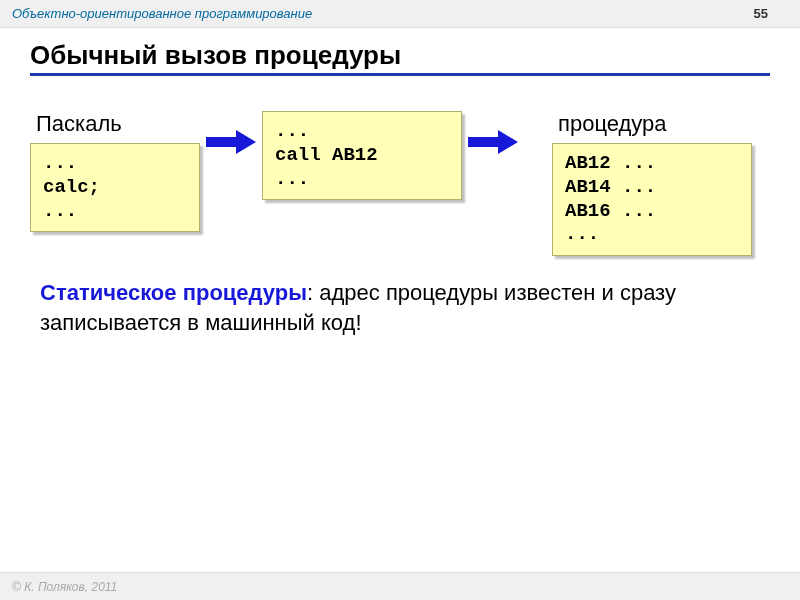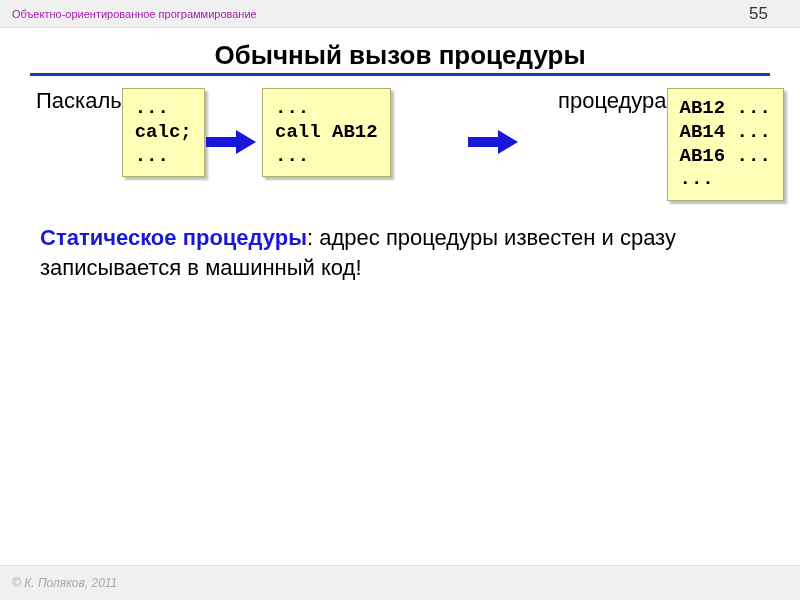--- a/index.html
+++ b/index.html
@@ -15,47 +15,48 @@
       width: 100%;
       height: 28px;
       background: #f0f0f0;
       border-bottom: 1px solid #ddd;
       display: flex;
       align-items: center;
       padding: 0 12px;
       justify-content: space-between;
     }
     .header-title {
-      font-size: 11px;
-      color: #a21caf;
+      font-size: 13px;
+      font-style: italic;
+      color: #0369a1;
     }
     .page-number {
-      font-size: 17px;
-      font-weight: normal;
+      font-size: 13px;
+      font-weight: bold;
       color: #333;
       padding-right: 20px;
     }
     .slide-title {
       font-size: 26px;
       font-weight: bold;
       color: #000;
       margin: 12px 30px 4px 30px;
       border-bottom: 3px solid #1a3aad;
       padding-bottom: 2px;
-      text-align: center;
     }
     .columns {
       display: flex;
       padding: 8px 30px 0 30px;
       gap: 0;
       align-items: flex-start;
     }
     .col {
       display: flex;
-      flex-direction: row;
+      flex-direction: column;
+      margin-top: 23px;
     }
     .col-label {
       font-size: 22px;
       color: #000;
       margin-bottom: 6px;
       padding-left: 6px;
     }
     .code-box {
       background: #ffffb8;
       border: 1px solid #b0b070;
@@ -86,21 +87,21 @@
     }
     .term {
       color: #1818d8;
       font-weight: bold;
     }
     .footer-bar {
       position: absolute;
       bottom: 0;
       left: 0;
       width: 100%;
-      height: 35px;
+      height: 28px;
       background: #f0f0f0;
       border-top: 1px solid #ddd;
       display: flex;
       align-items: center;
       padding: 0 12px;
     }
     .footer-text {
       font-size: 12px;
       font-style: italic;
       color: #aaa;

